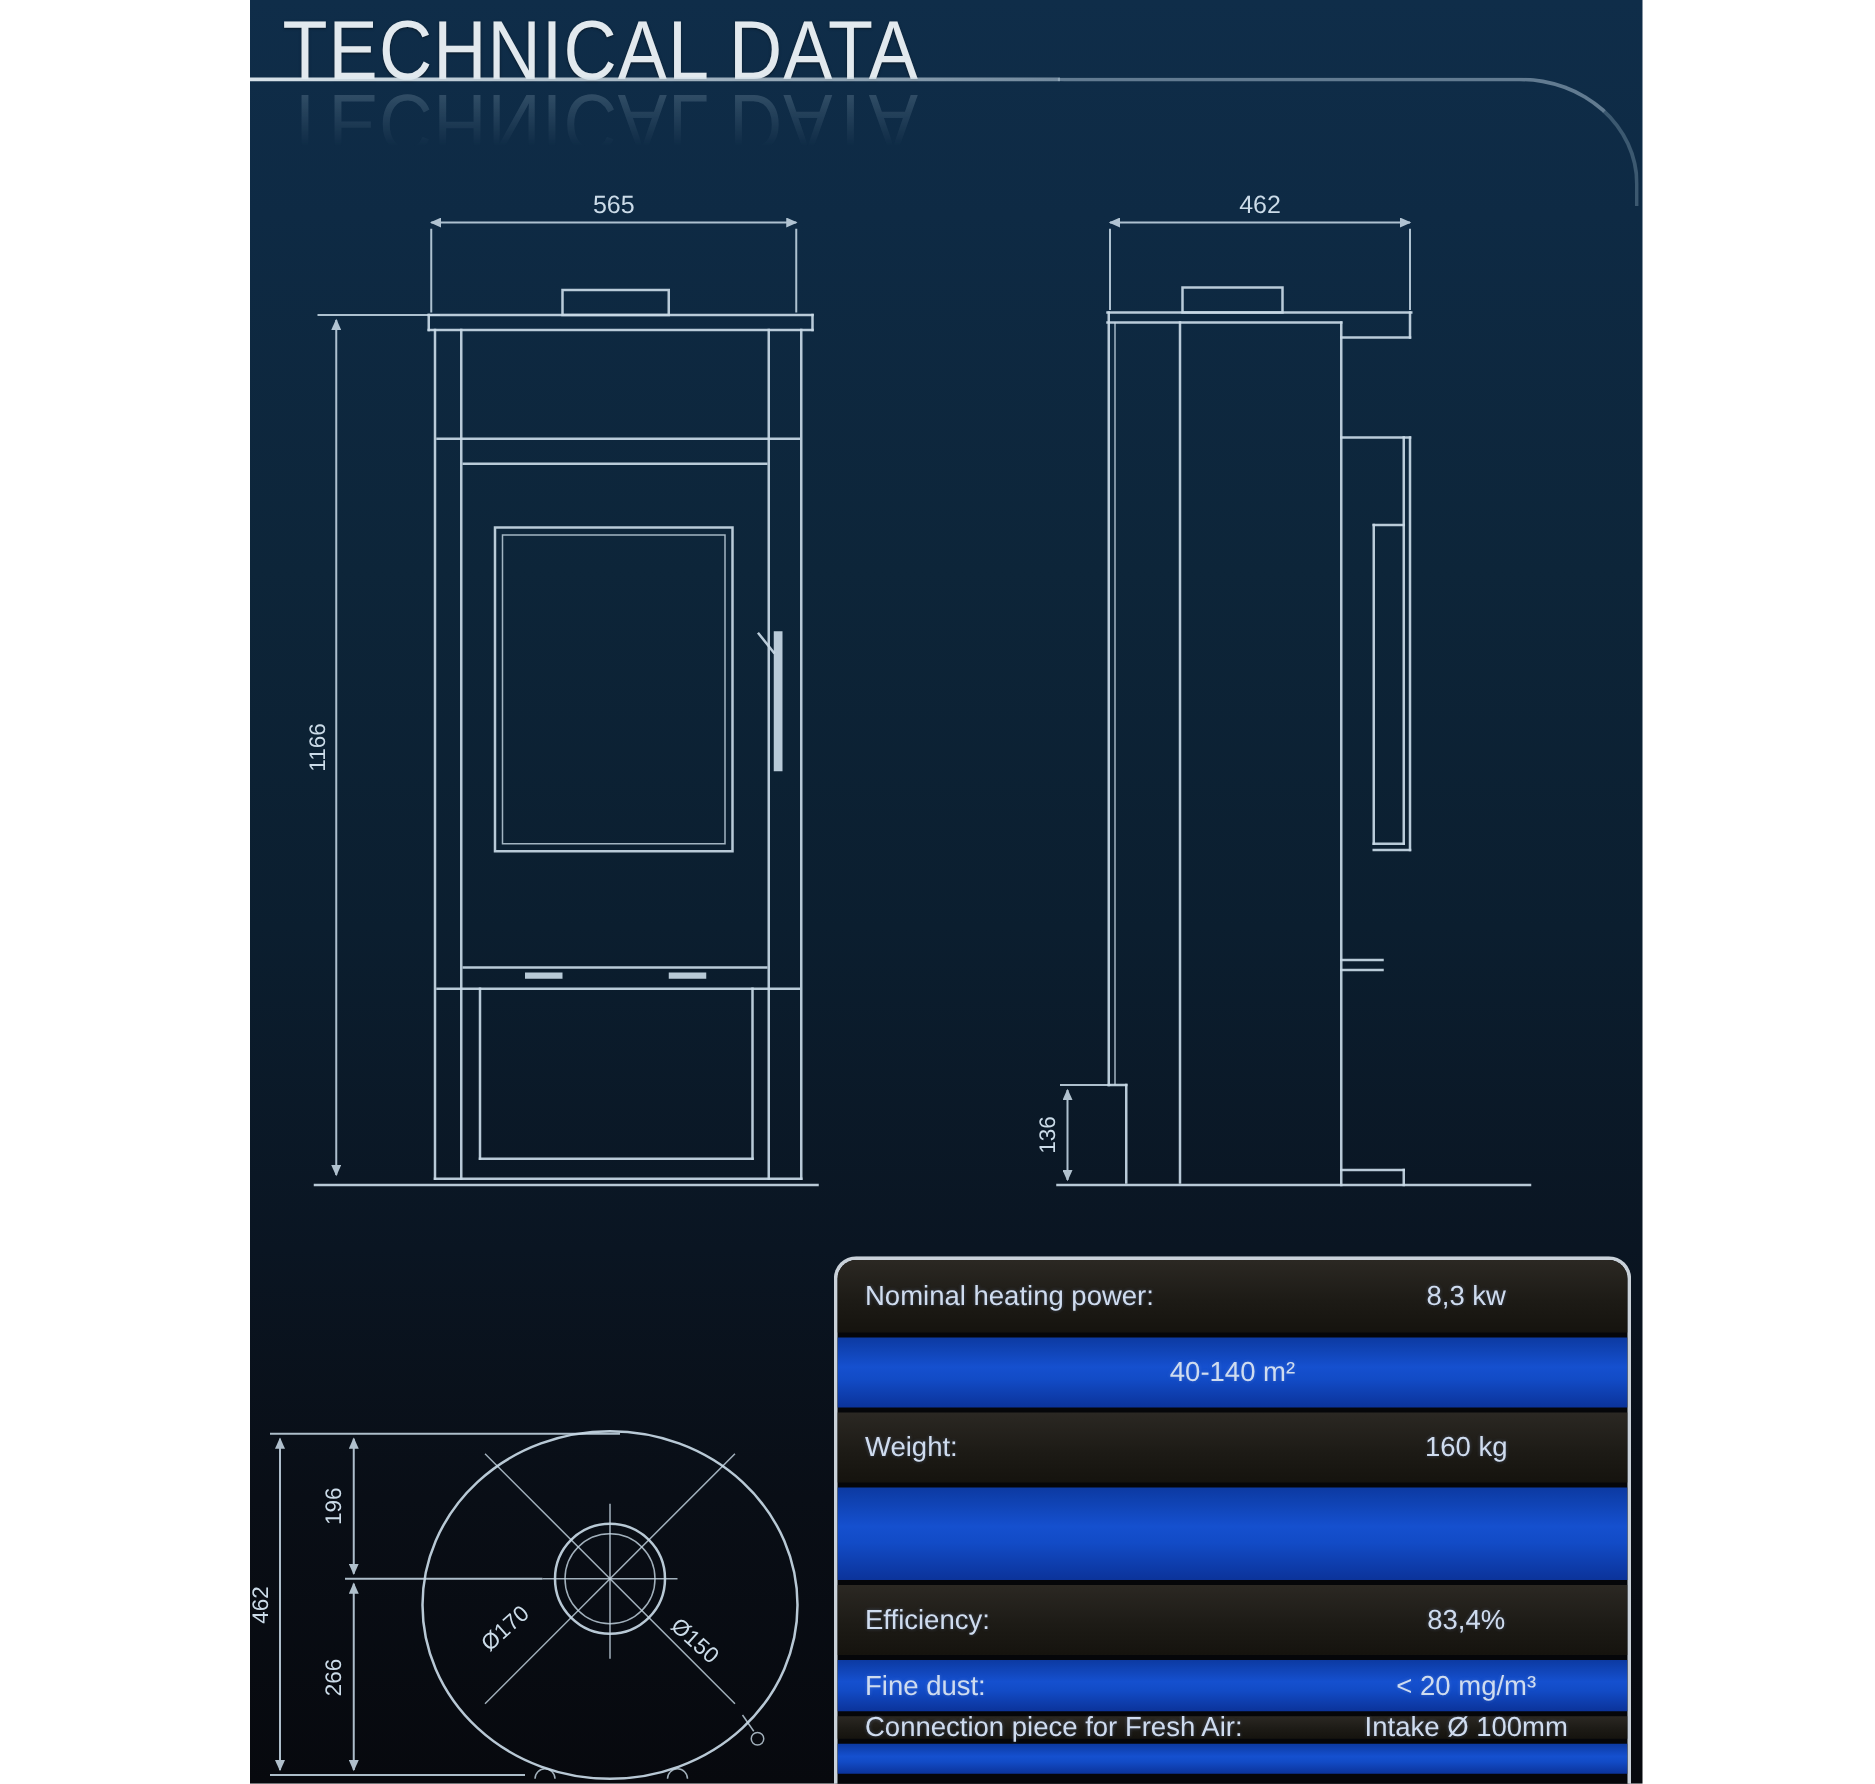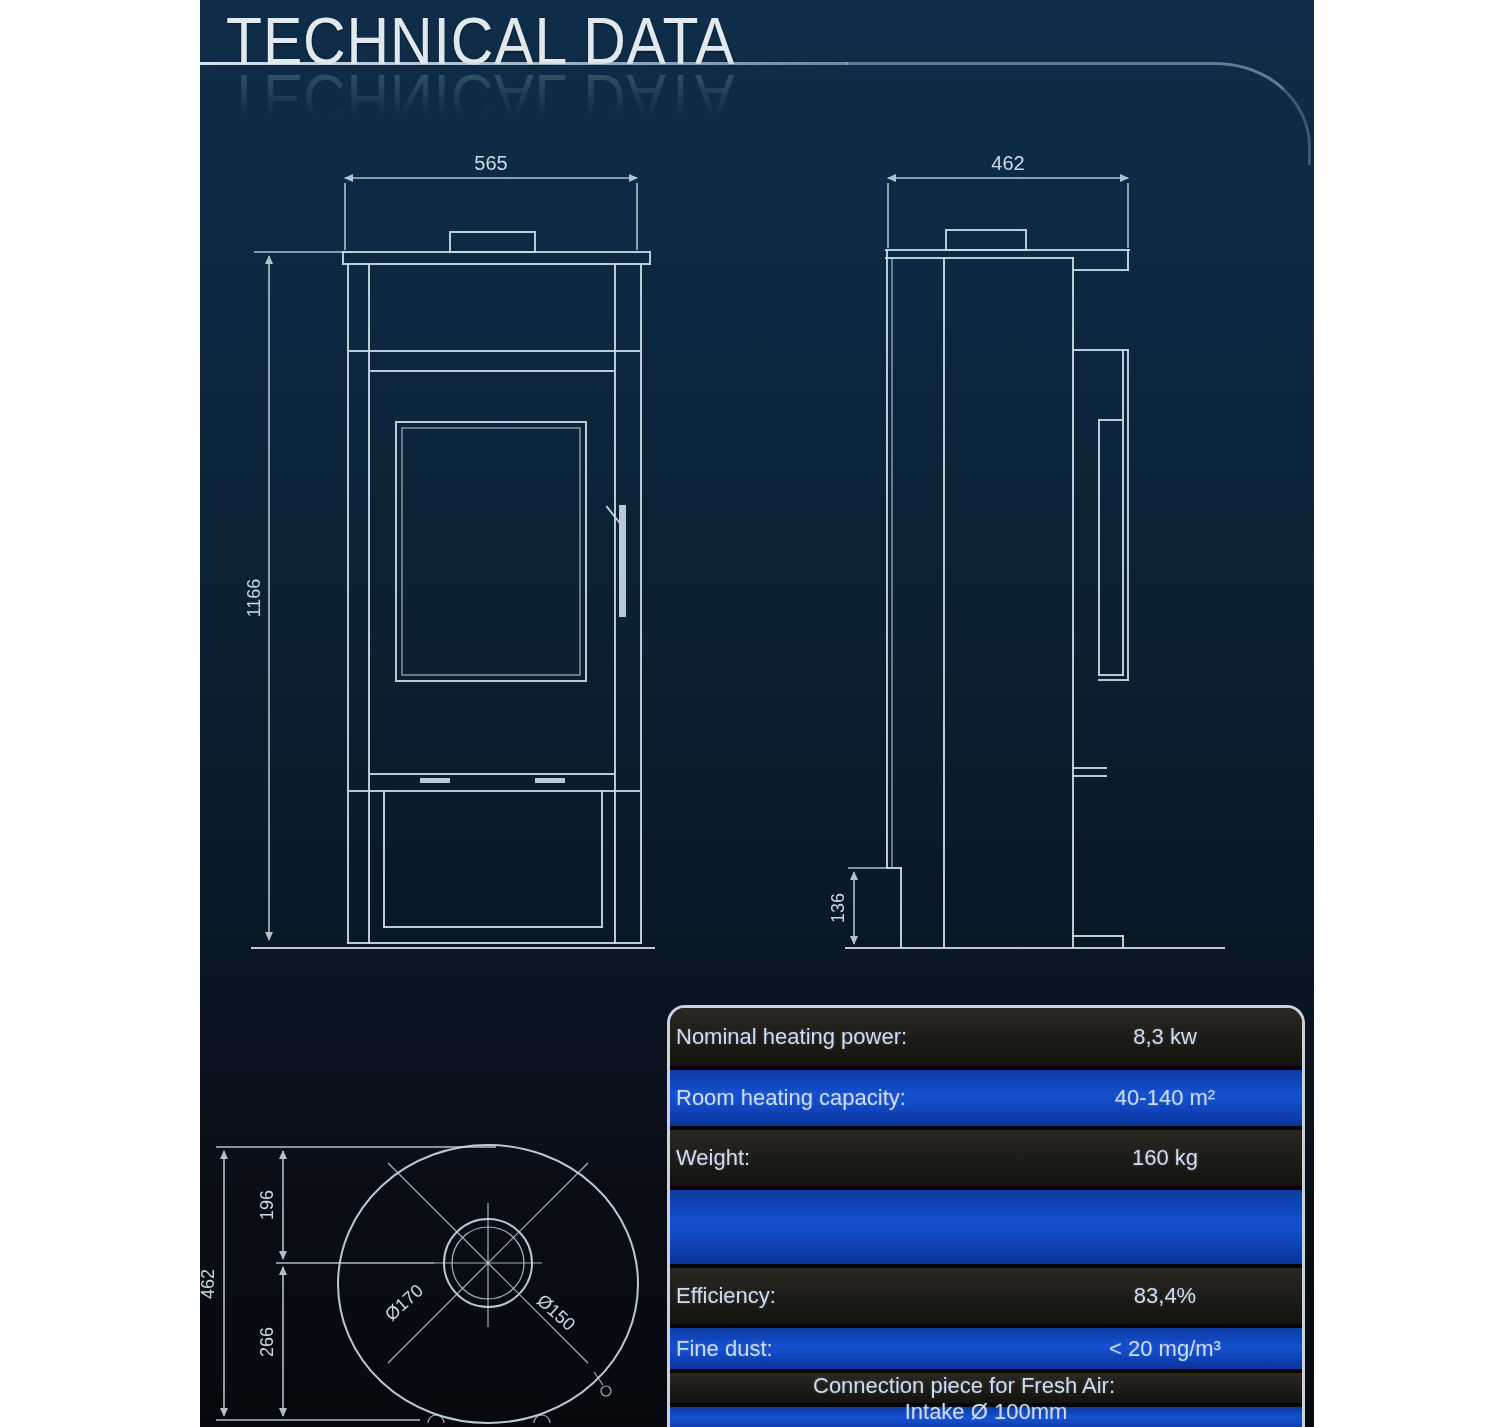--- a/index.html
+++ b/index.html
@@ -56,24 +56,24 @@
     position:absolute;left:667px;top:1005px;width:638px;height:450px;
     border:3px solid #c9d1d9;border-bottom:none;
     border-radius:18px 18px 0 0;overflow:hidden;
     background:#050609;box-sizing:border-box;
   }
   .spec-row{display:flex;align-items:center;margin-top:4px;
     font-size:22px;color:#cfdcef;text-shadow:0 0 3px rgba(140,170,230,.35);}
   .spec-row:first-child{margin-top:0;}
   .spec-row.dark{background:linear-gradient(180deg,#2b2823 0%,#1d1b16 55%,#15130e 100%);}
   .spec-row.blue{background:linear-gradient(180deg,#0c3aa2 0%,#1550cf 42%,#124bc6 60%,#0b339a 100%);}
-  .spec-label{width:352px;padding-left:6px;flex:none;}
+  .spec-label{width:352px;padding-left:22px;flex:none;}
   .spec-value{flex:1;display:flex;flex-direction:column;justify-content:center;text-align:center;}
   .h60{height:58px;} .h56{height:56px;} .h74{height:74px;} .h52{height:41px;}
-  .h34{height:30px;flex-direction:column;} .h24{height:24px;}
+  .h34{height:18px;} .h24{height:24px;}
 </style>
 </head>
 <body>
 
 <div class="side-white margin-left"></div>
 <div class="side-white margin-right"></div>
 
 <div class="canvas">
 
   <div class="page-title">TECHNICAL DATA</div>
@@ -191,21 +191,20 @@
 </div>
 
 <div class="spec-table">
   <div class="spec-row dark h60">
     <div class="spec-label">Nominal heating power:</div>
     <div class="spec-value">
         <div>8,3 kw</div>
       </div>
   </div>
   <div class="spec-row blue h56">
-    <div class="spec-label">Room heating capacity:</div>
     <div class="spec-value">
         <div>40-140 m²</div>
       </div>
   </div>
   <div class="spec-row dark h56">
     <div class="spec-label">Weight:</div>
     <div class="spec-value">
         <div>160 kg</div>
       </div>
   </div>

